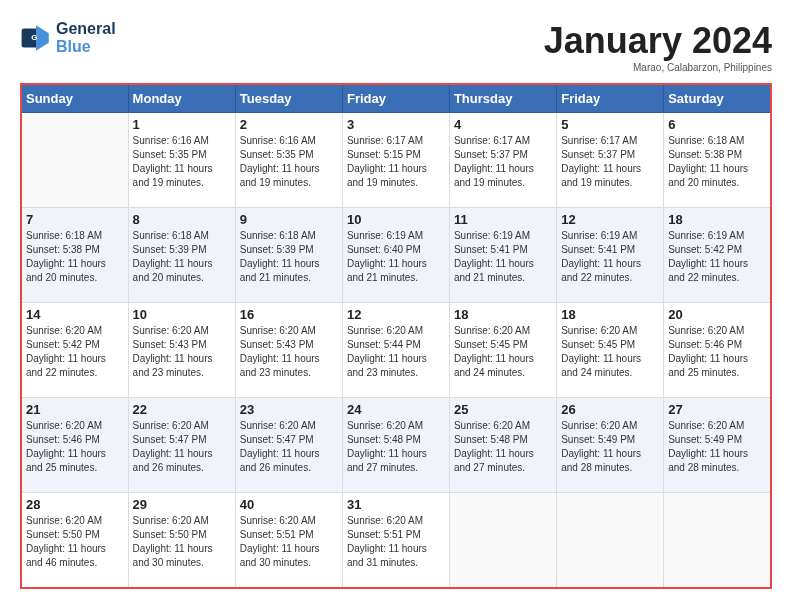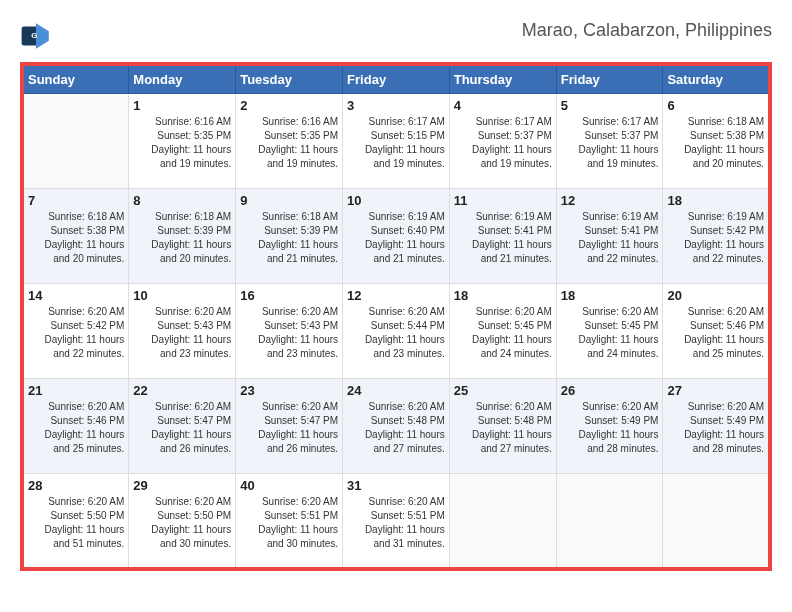--- a/index.html
+++ b/index.html
@@ -27,27 +27,27 @@
     }
     .title-area {
       text-align: right;
     }
     .month-title {
       font-size: 36px;
       font-weight: bold;
       color: #222;
     }
     .location {
-      font-size: 18px;
+      font-size: 10px;
       color: #555;
     }
     .calendar {
       width: 100%;
       border-collapse: collapse;
-      border: 4px solid #ef4444;
+      border: 2px solid #ef4444;
       font-size: 11px;
     }
     .calendar th {
       background: #3a6fb5;
       color: #fff;
       padding: 6px 4px;
       text-align: left;
       font-size: 13px;
       font-weight: bold;
       border: 1px solid #2a5a9a;
@@ -66,38 +66,42 @@
     .day-num {
       font-size: 13px;
       font-weight: bold;
       color: #222;
       margin-bottom: 2px;
     }
     .day-info {
       font-size: 10px;
       color: #333;
       line-height: 1.4;
-      text-align: right;
     }
     .row-alt td {
       background: #f0f4fa;
     }
   </style>
 </head>
 <body>
 
 <div class="header">
   <div class="logo">
     <svg class="logo-icon" viewBox="0 0 40 40">
       <rect x="2" y="8" width="24" height="24" rx="3" fill="#1a3a5c"></rect>
       <polygon points="20,4 36,14 36,26 20,36" fill="#4a90d9"></polygon>
       <text x="14" y="23" font-size="10" fill="white" font-weight="bold" font-family="Arial">G</text>
     </svg>
+    <div>
+      <div style="font-size:16px;font-weight:bold;color:#1a3a5c;">General</div>
+      <div style="font-size:16px;font-weight:bold;color:#4a90d9;">Blue</div>
+    </div>
   </div>
   <div class="title-area">
+    <div class="month-title">January 2024</div>
     <div class="location">Marao, Calabarzon, Philippines</div>
   </div>
 </div>
 
 <table class="calendar">
   <thead>
     <tr>
     <th>Sunday</th>
         <th>Monday</th>
         <th>Tuesday</th>
@@ -332,21 +336,21 @@
             <div>Daylight: 11 hours and 28 minutes.</div>
           </div>
         </td>
       </tr>
       <tr>
         <td>
           <div class="day-num">28</div>
           <div class="day-info">
             <div>Sunrise: 6:20 AM</div>
             <div>Sunset: 5:50 PM</div>
-            <div>Daylight: 11 hours and 51 minutes.</div>
+            <div>Daylight: 11 hours and 46 minutes.</div>
           </div>
         </td>
         <td>
           <div class="day-num">29</div>
           <div class="day-info">
             <div>Sunrise: 6:20 AM</div>
             <div>Sunset: 5:50 PM</div>
             <div>Daylight: 11 hours and 30 minutes.</div>
           </div>
         </td>

